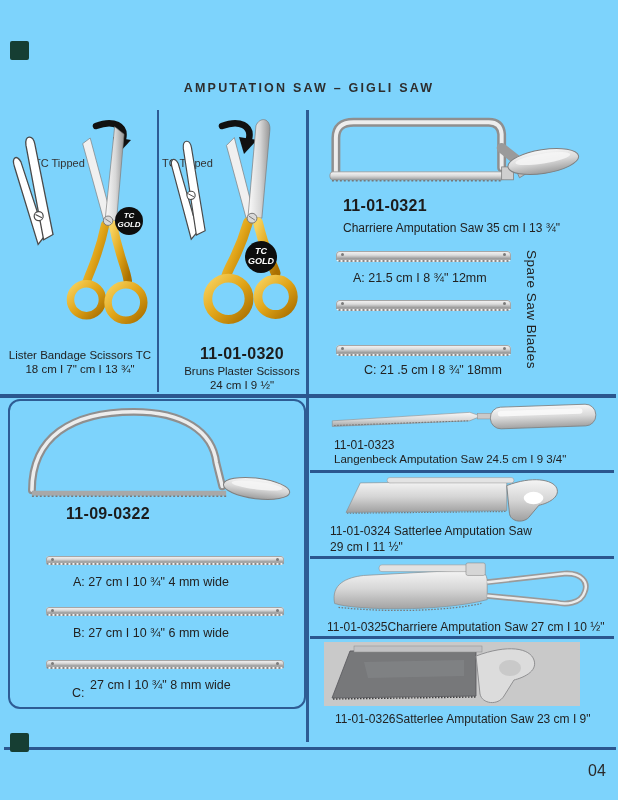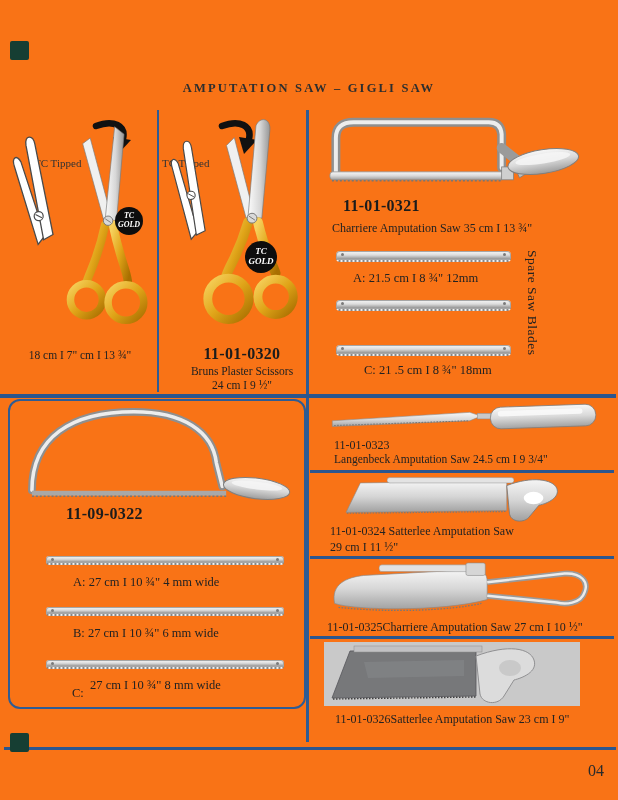--- a/index.html
+++ b/index.html
@@ -1,17 +1,17 @@
 <!DOCTYPE html>
 <html><head>
 <meta charset="utf-8">
 <style>
   html,body{margin:0;padding:0;background:#ffffff;}
-  .page{position:relative;width:618px;height:800px;background:#f97316;overflow:hidden;
-        font-family:Liberation Serif, serif;color:#1e1e1e;}
+  .page{position:relative;width:618px;height:800px;background:#7dd3fc;overflow:hidden;
+        font-family:Liberation Sans, sans-serif;color:#1e1e1e;}
   .abs{position:absolute;}
   
   .corner-sq{position:absolute;width:19px;height:19px;background:#163e33;border-radius:2px;}
   
   .title{position:absolute;top:81px;left:0;width:100%;text-align:center;
          font-size:12.5px;font-weight:600;letter-spacing:2.2px;color:#2e2e2e;}
   
   .vline{position:absolute;background:#2e5c94;}
   .hline{position:absolute;background:#2b568e;}
   .panel-border{position:absolute;border:2px solid #2e5c94;border-radius:12px;}
@@ -89,20 +89,21 @@
     <circle cx="26" cy="192" r="17" fill="none" stroke="url(#gold1)" stroke-width="8"></circle>
     <circle cx="68" cy="195" r="19" fill="none" stroke="url(#gold1)" stroke-width="8"></circle>
     <circle cx="49" cy="108" r="5" fill="#d9d9d9" stroke="#777" stroke-width="1"></circle>
     <line x1="46" y1="106" x2="52" y2="110" stroke="#777" stroke-width="1"></line>
   </svg>
   <div class="badge" style="left:115px;top:207px;width:28px;height:28px;font-size:8px;">
     <span>TC</span>
     <span>GOLD</span>
   </div>
   <div class="cap-center" style="left:6px;top:348px;width:148px;">
+    <div class="cap-sm">Lister Bandage Scissors TC</div>
     <div class="cap-sm">18 cm I 7" cm I 13 ¾"</div>
   </div>
 
   <div class="tc-tipped" style="left:162px;top:113px;">TC Tipped</div>
   <svg class="abs" style="left:218px;top:118px;" width="40" height="36" viewBox="0 0 40 36">
     <path d="M4,8 C22,1 34,8 31,21" stroke="#111" stroke-width="6.5" fill="none" stroke-linecap="round"></path>
     <polygon points="21,19 39,22 26,36" fill="#111"></polygon>
   </svg>
   <svg class="abs" style="left:162px;top:130px;transform:rotate(-5deg);" width="62" height="112" viewBox="0 0 68 120">
     <path d="M27,118 L13,38 C11,28 17,26 20,34 L35,110 Z" fill="#fff" stroke="#4a4a4a" stroke-width="1.3"></path>
@@ -156,21 +157,21 @@
     <line x1="12" y1="71" x2="184" y2="71" stroke="#777" stroke-width="1.5" stroke-dasharray="2,2"></line>
     <rect x="183" y="57" width="12" height="13" fill="#cfcfcf" stroke="#808080" stroke-width=".8"></rect>
     <polygon points="197,59 205,54 209,63 201,68" fill="#bdbdbd" stroke="#7c7c7c" stroke-width=".8"></polygon>
     <path d="M183,38 L202,53" stroke="#9a9a9a" stroke-width="10" stroke-linecap="round"></path>
     <g transform="rotate(-9 222 52)">
       <ellipse cx="225" cy="52" rx="36" ry="12" fill="url(#sil3)" stroke="#7f7f7f" stroke-width="1"></ellipse>
       <ellipse cx="225" cy="49" rx="28" ry="5" fill="#f6f6f6" opacity=".85"></ellipse>
     </g>
   </svg>
   <div class="abs code-lg" style="left:343px;top:197px;">11-01-0321</div>
-  <div class="abs cap-md" style="left:332px;top:221px;">Charriere Amputation Saw 35 cm I 13 ¾"</div>
+  <div class="abs cap-md" style="left:343px;top:221px;">Charriere Amputation Saw 35 cm I 13 ¾"</div>
   <div class="blade" style="left:336px;top:251px;width:175px;height:9px;"></div>
   <div class="blade-label" style="left:353px;top:271px;">A: 21.5 cm I 8 ¾" 12mm</div>
   <div class="blade" style="left:336px;top:300px;width:175px;height:9px;"></div>
   <div class="blade" style="left:336px;top:345px;width:175px;height:9px;"></div>
   <div class="blade-label" style="left:364px;top:363px;">C: 21 .5 cm I 8 ¾" 18mm</div>
   <div class="side-label" style="left:524px;top:250px;height:128px;">Spare Saw Blades</div>
 
   <svg class="abs" style="left:20px;top:402px;" width="275" height="103" viewBox="0 0 280 105">
     <defs>
       <linearGradient id="sil4" x1="0" y1="0" x2="0" y2="1">

